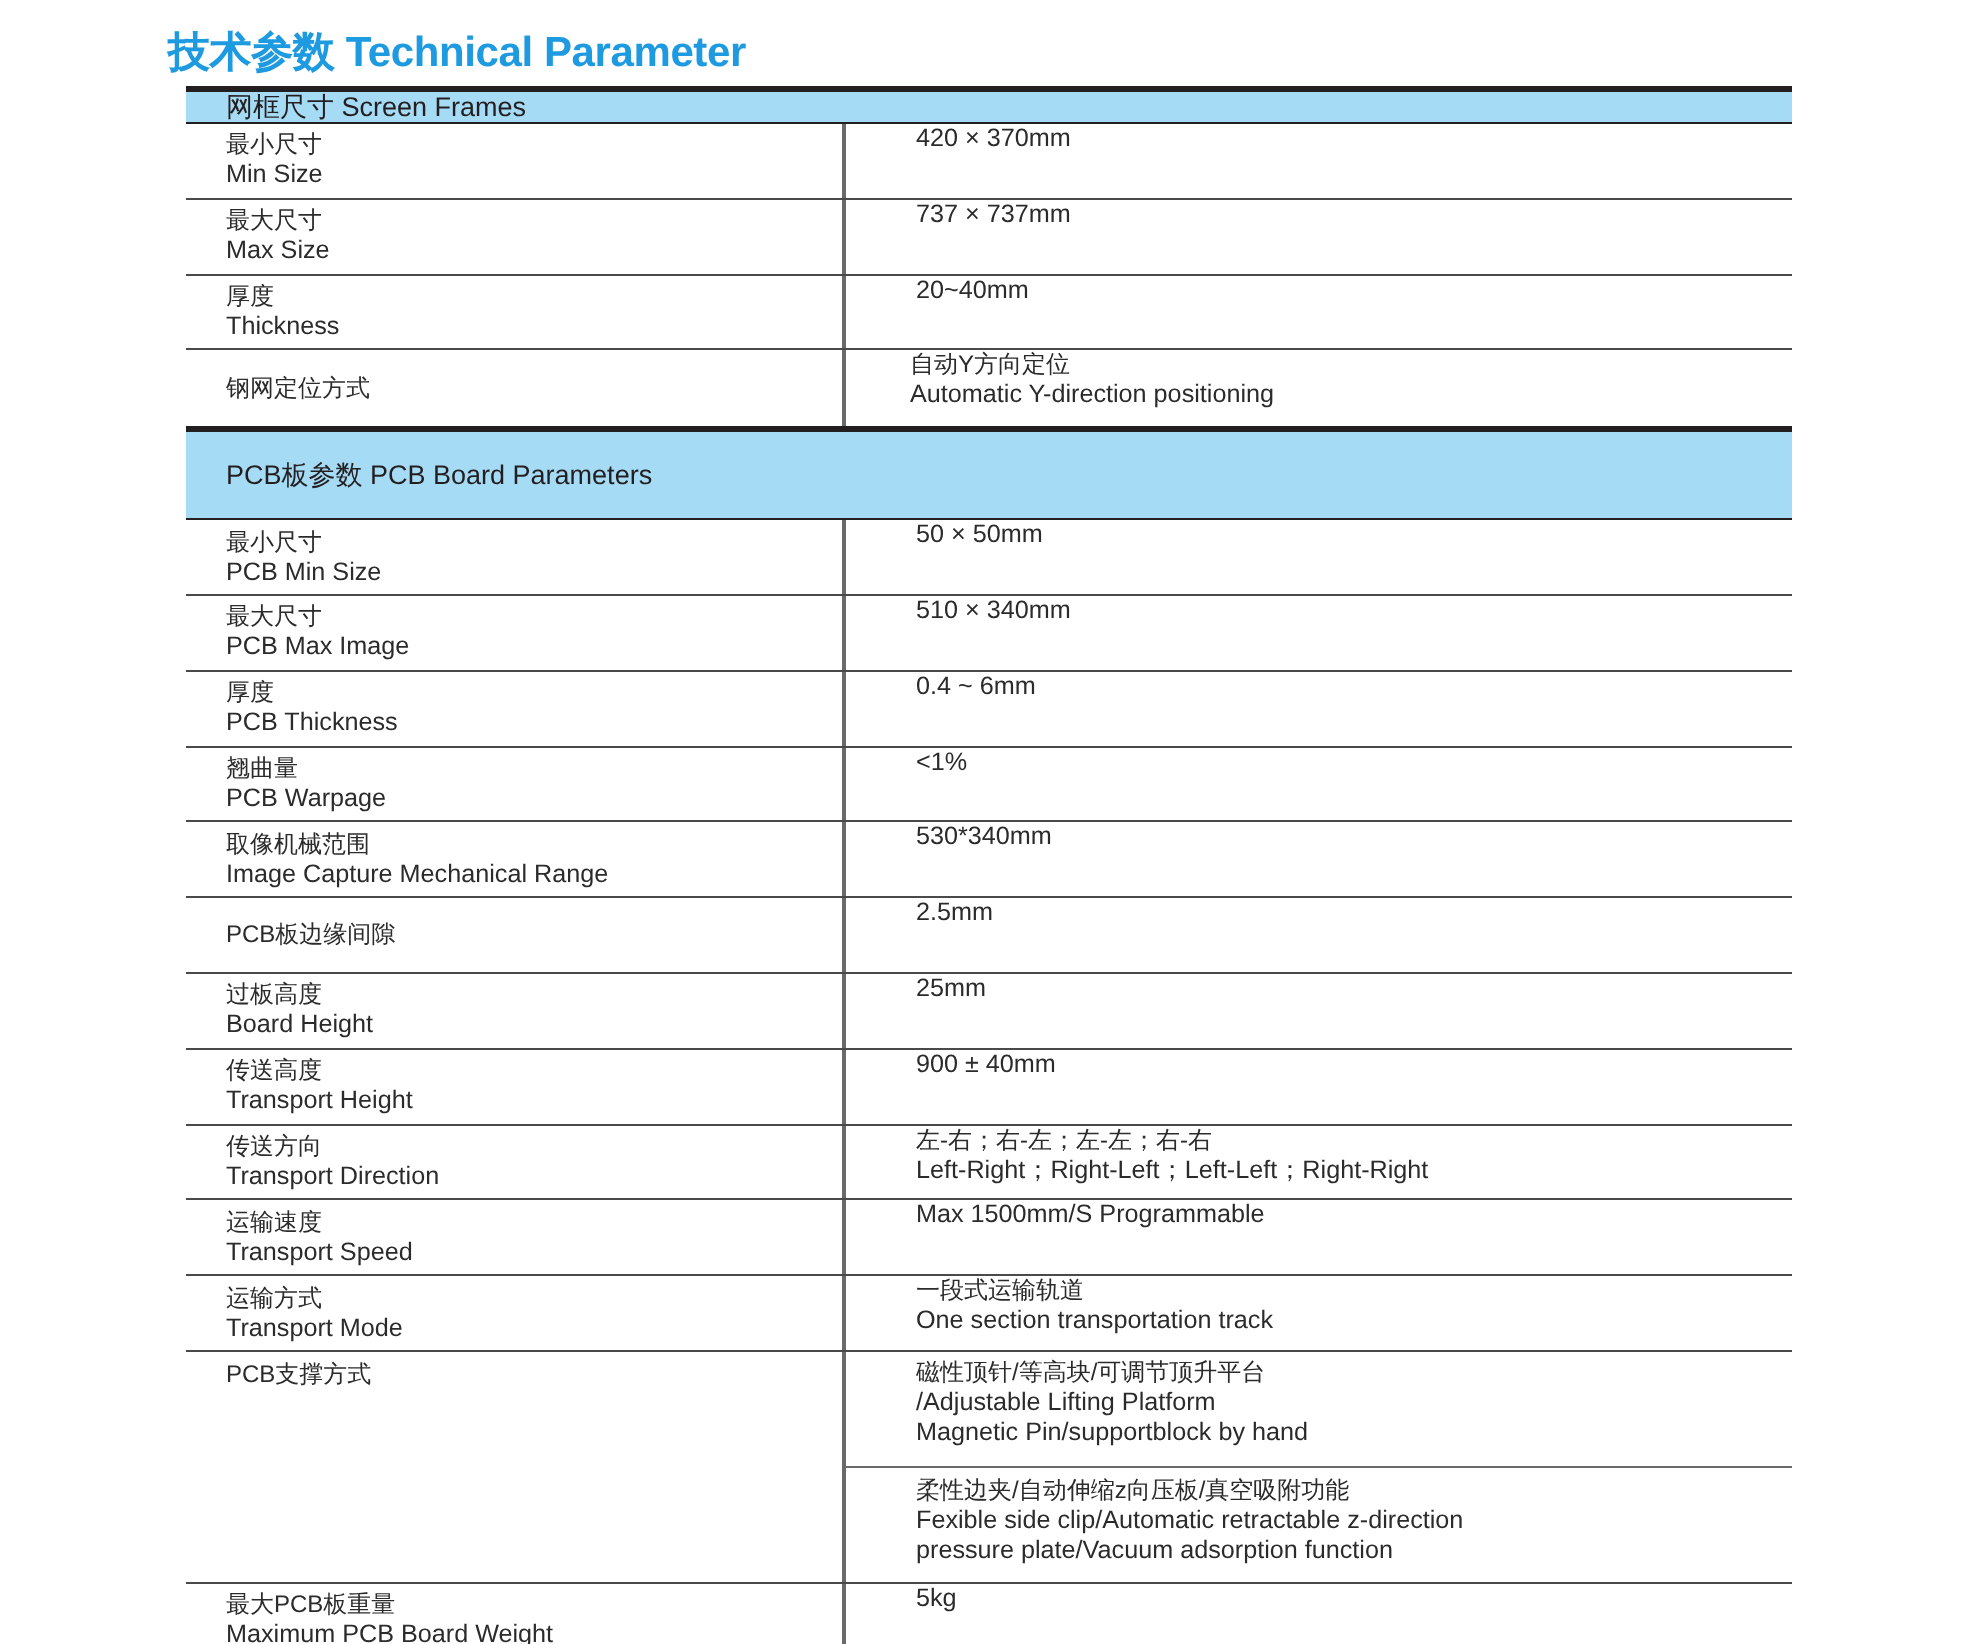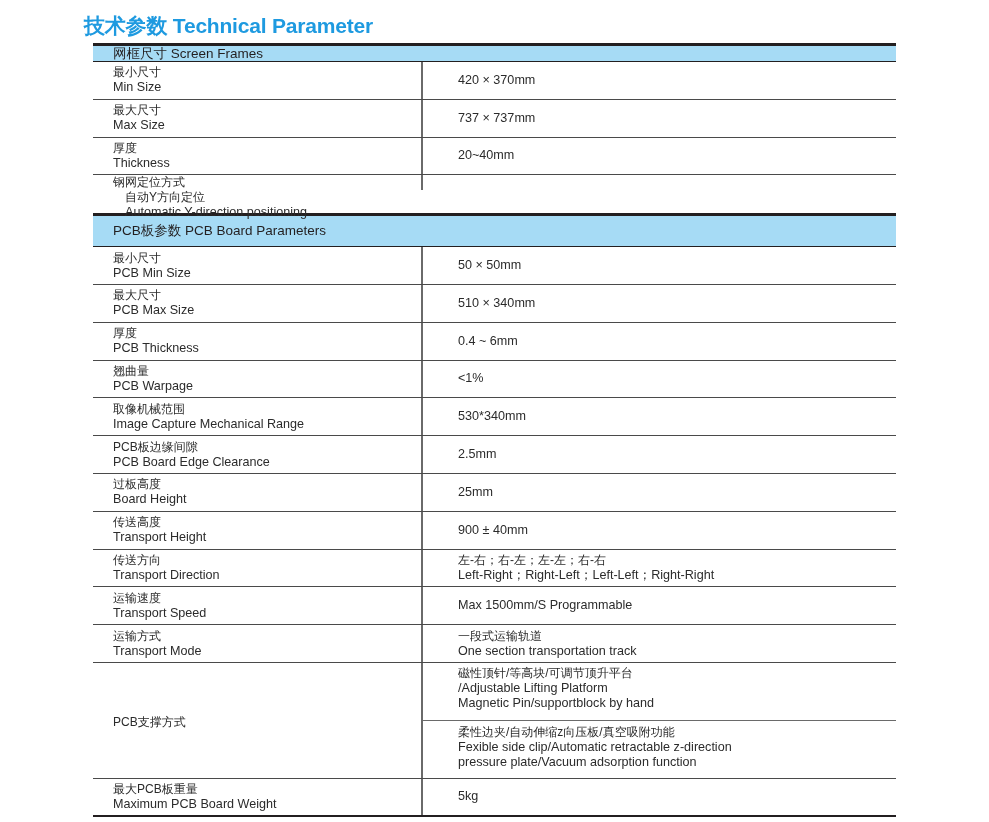--- a/index.html
+++ b/index.html
@@ -17,47 +17,47 @@
       border-top: 3px solid #231f20;
     }
 
     .section-header {
       background: #a6dbf5; height: 16px;
       display: flex; align-items: center;
       padding-left: 20px;
       font-size: 13.5px; color: #231f20;
       border-bottom: 1.5px solid #231f20;
     }
-    .section-header.second { border-top: 3px solid #231f20; height: 34px; }
+    .section-header.second { border-top: 3px solid #231f20; height: 47px; }
 
     .row {
       display: flex; height: 37.8px;
       border-bottom: 1.5px solid #4a4a4a;
     }
     .row .label {
       width: 330px; border-right: 2px solid #6a6a6a;
       padding-left: 20px; display: flex; flex-direction: column; justify-content: center;
       font-size: 12.6px; line-height: 15px; color: #2b2b2b;
     }
     .row .value {
-      flex: 1; padding-left: 35px; display: flex; flex-direction: column; justify-content: center;
+      flex: 1; padding-left: 35px; display: flex; flex-direction: column; 
       font-size: 12.6px; line-height: 15px; color: #2b2b2b;
     }
     .row .label .zh, .row .value .zh { font-size: 12px; }
 
     .row.support { height: 116px; }
     .row.support .value { padding: 0; justify-content: flex-start; }
     .sub-cell {
       display: flex; flex-direction: column; justify-content: flex-start;
       padding-left: 35px; padding-top: 3px;
       font-size: 12.6px; line-height: 15px;
     }
     .sub-cell.first { height: 58px; border-bottom: 1.5px solid #6a6a6a; }
     .sub-cell.second { height: 56px; padding-top: 4px; }
-    .row.support .label { justify-content: center; padding-top: 4px; gap: 24px; }
+    .row.support .label { justify-content: flex-start; padding-top: 4px; gap: 24px; }
 
     .row.last { border-bottom: 2px solid #231f20; }
   </style>
 </head>
 <body>
 
 <div class="page-title">技术参数 Technical Parameter</div>
 
 <div class="spec-table">
 
@@ -86,21 +86,21 @@
   <div class="row">
     <div class="label">
       <span class="zh">厚度</span>
       <span>Thickness</span>
     </div>
     <div class="value">
       <span>20~40mm</span>
     </div>
   </div>
 
-  <div class="row" style="border-bottom:none;flex-direction:column;">
+  <div class="row" style="border-bottom:none;">
     <div class="label">
       <span class="zh">钢网定位方式</span>
     </div>
     <div class="value" style="padding-left:32px;">
       <span class="zh">自动Y方向定位</span>
       <span>Automatic Y-direction positioning</span>
     </div>
   </div>
 
   <div class="section-header second">PCB板参数 PCB Board Parameters</div>
@@ -111,21 +111,21 @@
       <span>PCB Min Size</span>
     </div>
     <div class="value">
       <span>50 × 50mm</span>
     </div>
   </div>
 
   <div class="row">
     <div class="label">
       <span class="zh">最大尺寸</span>
-      <span>PCB Max Size</span>
+      <span>PCB Max Image</span>
     </div>
     <div class="value">
       <span>510 × 340mm</span>
     </div>
   </div>
 
   <div class="row">
     <div class="label">
       <span class="zh">厚度</span>
       <span>PCB Thickness</span>
@@ -151,21 +151,20 @@
       <span>Image Capture Mechanical Range</span>
     </div>
     <div class="value">
       <span>530*340mm</span>
     </div>
   </div>
 
   <div class="row">
     <div class="label">
       <span class="zh">PCB板边缘间隙</span>
-      <span>PCB Board Edge Clearance</span>
     </div>
     <div class="value">
       <span>2.5mm</span>
     </div>
   </div>
 
   <div class="row">
     <div class="label">
       <span class="zh">过板高度</span>
       <span>Board Height</span>

